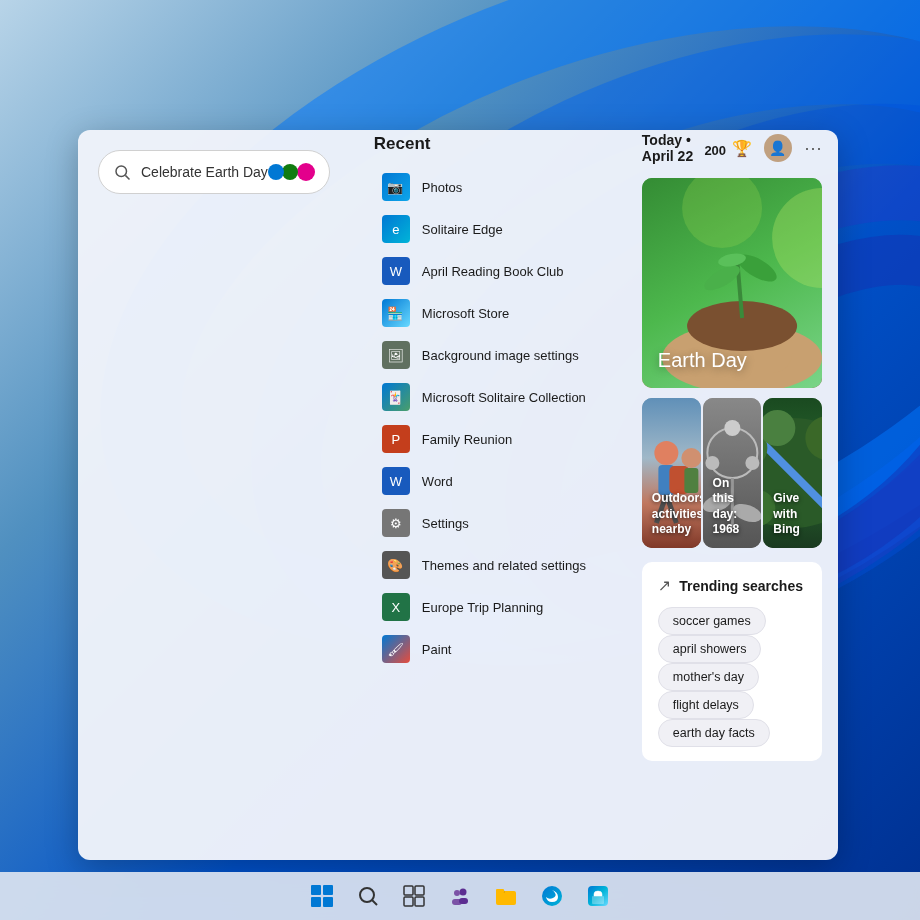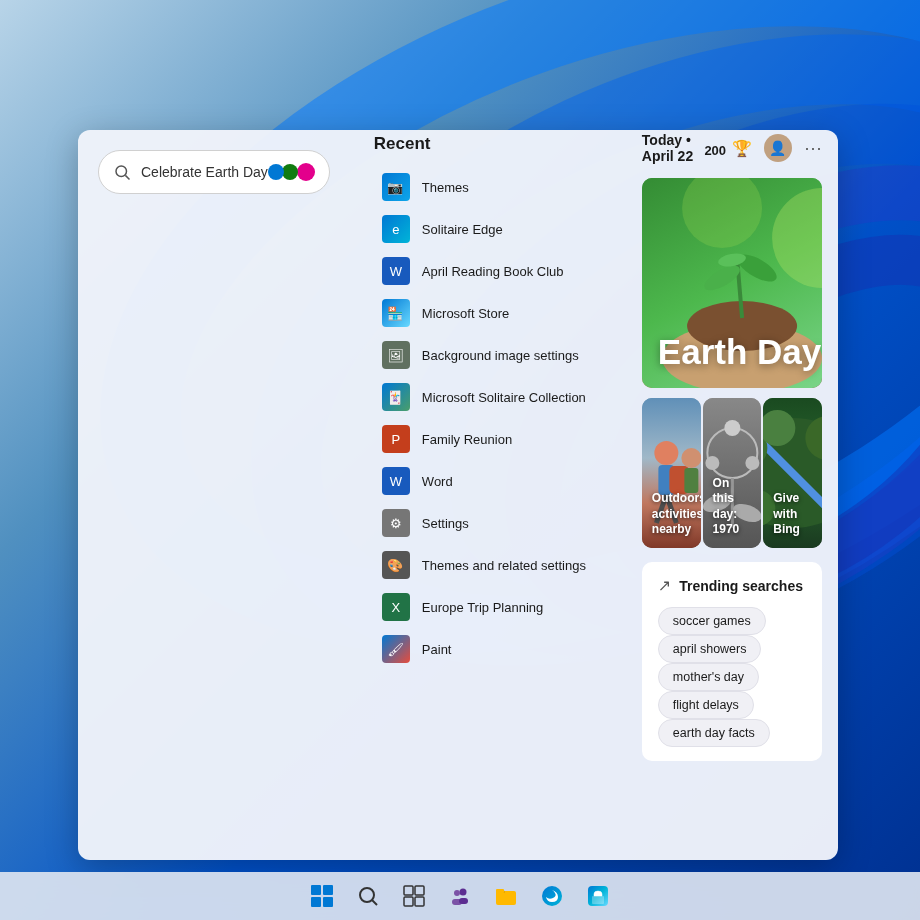--- a/index.html
+++ b/index.html
@@ -196,22 +196,22 @@
         radial-gradient(ellipse at 60% 30%, rgba(180,220,100,0.8) 0%, transparent 50%),
         radial-gradient(ellipse at 80% 60%, rgba(150,100,50,0.6) 0%, transparent 40%),
         linear-gradient(160deg, #3a9e3a 0%, #5cb85c 30%, #7acc7a 50%, #c8a060 65%, #a06030 80%, #805030 100%);
     }
 
     .hero-title {
       position: absolute;
       bottom: 16px;
       left: 16px;
       color: #fff;
-      font-size: 35px;
-      font-weight: 700;
+      font-size: 20px;
+      font-weight: 400;
       text-shadow: 0 2px 8px rgba(0,0,0,0.4);
     }
 
     
     .sub-cards {
       display: flex;
       gap: 2px;
       margin-bottom: 14px;
     }
 
@@ -388,21 +388,21 @@
   <div class="main-content">
 
     <div class="left-panel">
       <div class="section-title">Recent</div>
 
       <div id="recent-list">
           <div class="recent-item">
             <div class="app-icon" style="background: linear-gradient(135deg, rgb(0, 120, 212), rgb(14, 165, 233));">
               <span style="color: white; font-size: 13px;">📷</span>
             </div>
-            <span class="app-name">Themes</span>
+            <span class="app-name">Photos</span>
           </div>
           <div class="recent-item">
             <div class="app-icon" style="background: linear-gradient(135deg, rgb(0, 120, 212), rgb(0, 180, 216));">
               <span style="color: white; font-size: 13px;">e</span>
             </div>
             <span class="app-name">Solitaire Edge</span>
           </div>
           <div class="recent-item">
             <div class="app-icon" style="background: rgb(24, 90, 189);">
               <span style="color: white; font-size: 13px;">W</span>
@@ -564,21 +564,21 @@
 
               <circle cx="75" cy="55" r="25" fill="none" stroke="#bbb" stroke-width="2"></circle>
               <circle cx="75" cy="30" r="8" fill="#ccc"></circle>
               <circle cx="55" cy="65" r="7" fill="#bbb"></circle>
               <circle cx="95" cy="65" r="7" fill="#bbb"></circle>
               <line x1="75" y1="80" x2="75" y2="130" stroke="#999" stroke-width="3"></line>
               <ellipse cx="60" cy="105" rx="15" ry="8" fill="#aaa" transform="rotate(-20 60 105)"></ellipse>
               <ellipse cx="90" cy="115" rx="15" ry="8" fill="#aaa" transform="rotate(20 90 115)"></ellipse>
             </svg>
           </div>
-          <div class="sub-card-label">On this day: 1970</div>
+          <div class="sub-card-label">On this day: 1968</div>
         </div>
 
         <div class="sub-card card-givewithbing">
           <div class="sub-card-image">
             <svg width="100%" height="150" viewBox="0 0 150 150" preserveAspectRatio="xMidYMid slice">
               <defs>
                 <linearGradient id="forestGrad" x1="0" y1="0" x2="0" y2="1">
                   <stop offset="0%" stop-color="#1a4a20"></stop>
                   <stop offset="50%" stop-color="#2a6a30"></stop>
                   <stop offset="100%" stop-color="#1a3a20"></stop>

